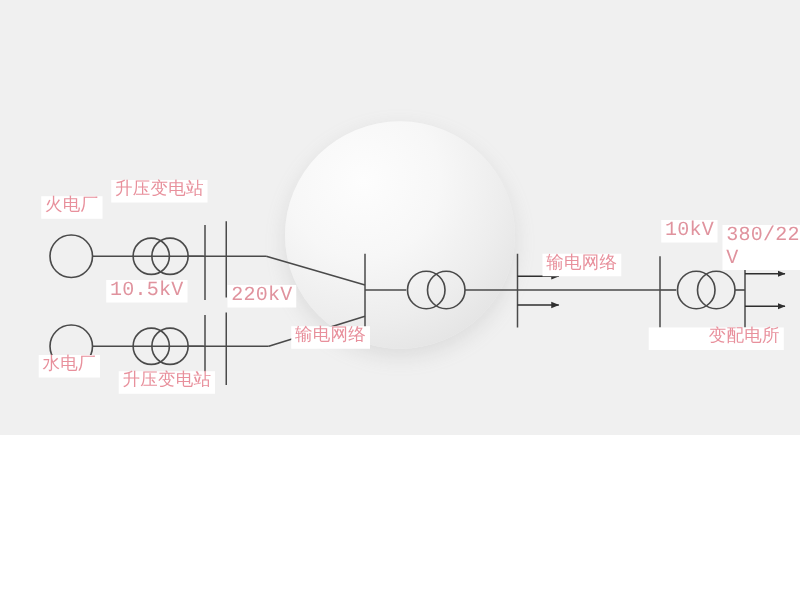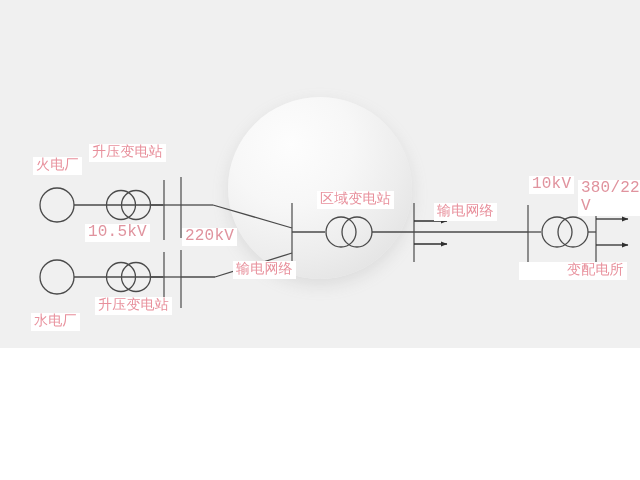--- a/index.html
+++ b/index.html
@@ -119,27 +119,26 @@
   </svg>
 
   <div class="lbl lbl-cn" style="left:33px; top:157px;">火电厂</div>
 
   <div class="lbl lbl-cn" style="left:89px; top:144px;">升压变电站</div>
 
   <div class="lbl lbl-num" style="left:45px; top:224px;">10.5kV</div>
 
   <div class="lbl lbl-num" style="left:142px; top:228px;">220kV</div>
 
-  <div class="lbl lbl-cn" style="left:31px; top:313px;">水电厂</div>
+  <div class="lbl lbl-cn" style="left:31px; top:284px;">水电厂</div>
 
   <div class="lbl lbl-cn" style="left:95px; top:297px;">升压变电站</div>
 
   <div class="lbl lbl-cn" style="left:233px; top:261px;">输电网络</div>
 
-  <div class="lbl lbl-cn" style="left:317px; top:191px;">区域变电站</div>
 
   <div class="lbl lbl-cn" style="left:434px; top:203px;">输电网络</div>
 
   <div class="lbl lbl-num" style="left:489px; top:176px;">10kV</div>
 
   <div class="lbl lbl-num" style="left:538px; top:180px;">380/220
 V</div>
 
   <div class="lbl lbl-cn" style="left:519px; top:262px;padding-left:48px;">变配电所</div>
 

